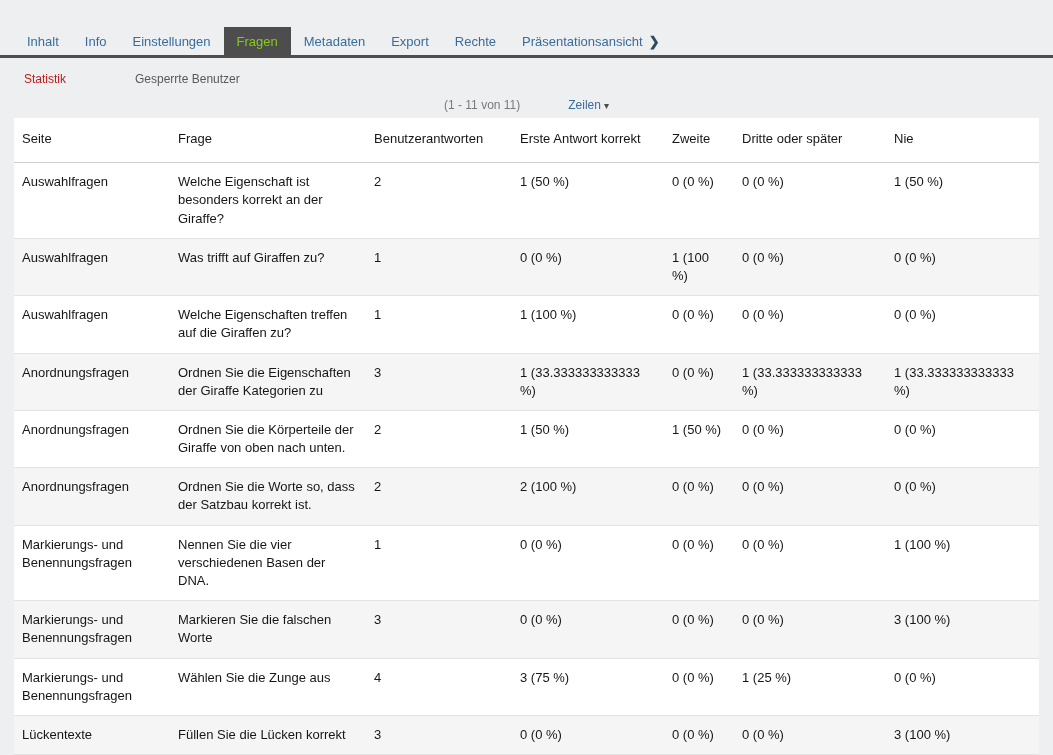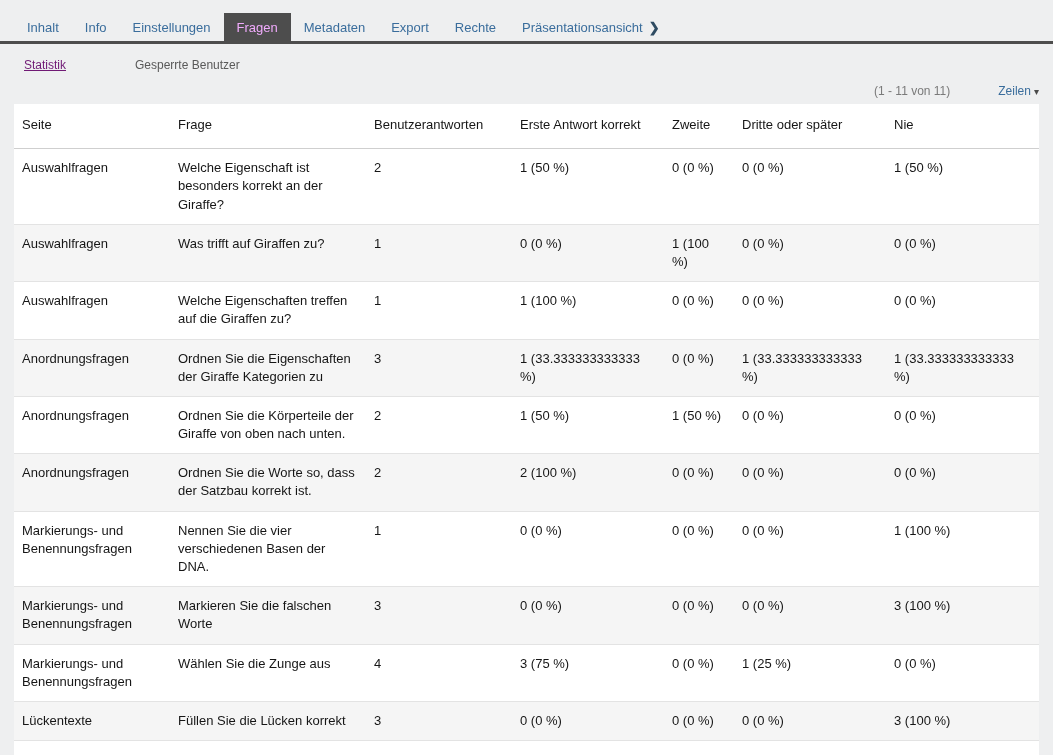--- a/index.html
+++ b/index.html
@@ -11,58 +11,57 @@
     font-family: "Liberation Sans", sans-serif;
     font-size: 13px;
     color: #161616;
     overflow: hidden;
   }
 
   
   .tabbar {
     display: flex;
     align-items: stretch;
-    padding: 13px 14px 0 14px;
+    padding: 27px 14px 0 14px;
     border-bottom: 3px solid #4d4d4d;
   }
   .tab {
     padding: 7px 13px 6px 13px;
     color: #3a6d9c;
     cursor: pointer;
     white-space: nowrap;
   }
   .tab.active {
     background: #4d4d4d;
-    color: #f0abfc;
+    color: #84cc16;
   }
   .tab .chev {
     color: #2e4b62;
     font-weight: bold;
     margin-left: 6px;
     font-size: 13px;
   }
 
   
   .subtabs {
     padding: 14px 14px 10px 24px;
     display: flex;
     gap: 21px;
     font-size: 12px;
   }
   .subtab { cursor: pointer; }
   .subtab.active {
-    color: #701a75;
-    text-decoration: underline;
+    color: #b91c1c;
   }
   .subtab.inactive { color: #595959; margin-left: 48px; }
 
   
   .table-meta {
     display: flex;
-    justify-content: flex-end;
+    justify-content: center;
     align-items: center;
     margin: 2px 14px 6px 14px;
     font-size: 12px;
     color: #7a7a7a;
   }
   .rows-select {
     color: #3a6d9c;
     cursor: pointer;
     white-space: nowrap;
     margin-left: 48px;

